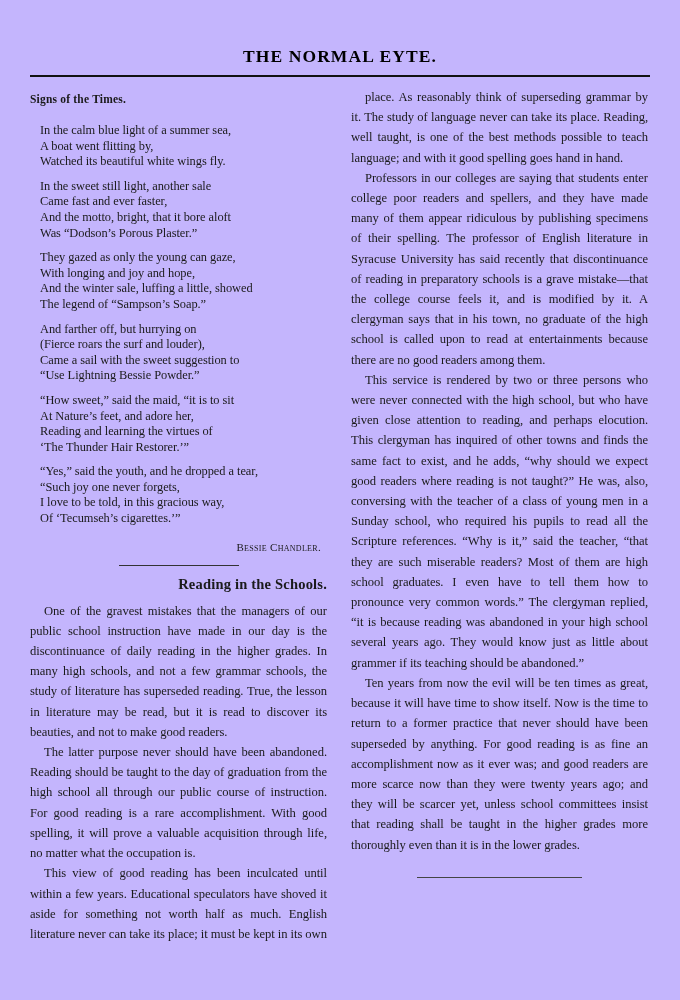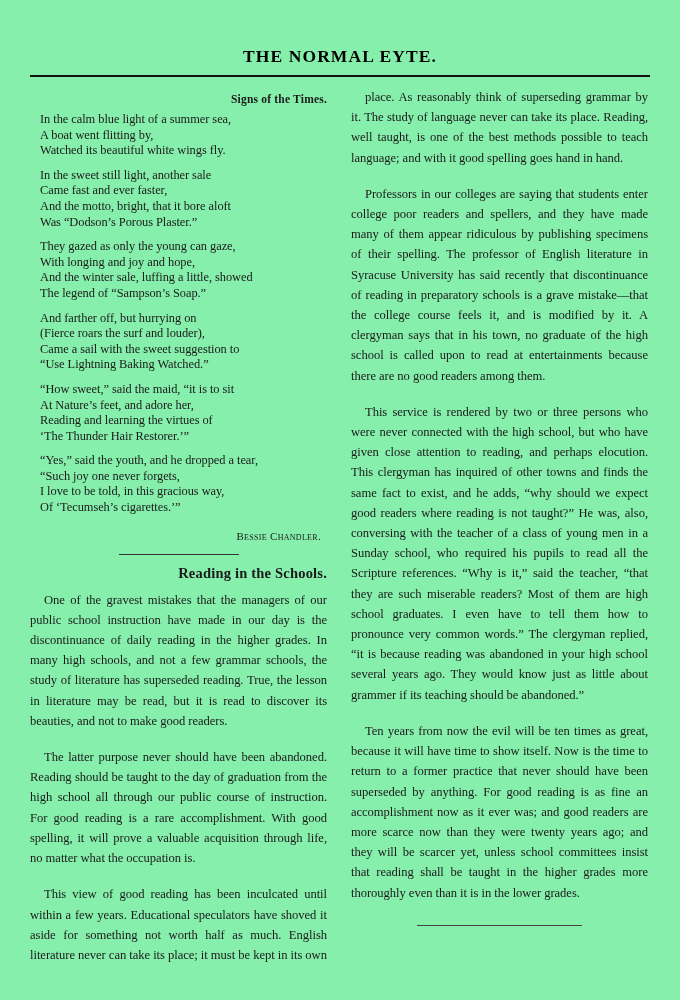--- a/index.html
+++ b/index.html
@@ -13,21 +13,21 @@
     font-family: "Liberation Serif", "DejaVu Serif", serif;
     color: #1a1a1a;
     position: relative;
     overflow: hidden;
   }
   .page {
     width: 680px;
     height: 1000px;
     box-sizing: border-box;
     padding: 0;
-    background: #86efac;
+    background: #c4b5fd;
     position: relative;
   }
   .masthead {
     text-align: center;
     font-family: "Liberation Serif", "DejaVu Serif", serif;
     font-weight: bold;
     font-size: 17.5px;
     letter-spacing: 1.1px;
     padding-top: 46px;
     color: #000;
@@ -45,25 +45,25 @@
     gap: 24px;
   }
   .col {
     width: 297px;
     box-sizing: border-box;
   }
   .col-left { }
   .col-right { }
 
   .section-title {
-    text-align: right;
+    text-align: left;
     font-weight: bold;
     font-size: 11.5px;
     letter-spacing: 0.2px;
-    margin: 6px 0 7px 0;
+    margin: 6px 0 18px 0;
     font-family: "Liberation Serif", "DejaVu Serif", serif;
   }
   .section-title-large {
     text-align: right;
     font-weight: bold;
     font-size: 14.5px;
     letter-spacing: 0.2px;
     margin: 10px 0 8px 0;
   }
   .stanza {
@@ -86,21 +86,21 @@
   p.body {
     margin: 0 0 0 0;
     font-size: 12.6px;
     line-height: 20.2px;
     text-align: justify;
     text-indent: 14px;
     text-justify: inter-word;
     letter-spacing: -0.05px;
   }
   p.body + p.body {
-    margin-top: 16px;
+    margin-top: 0;
   }
   .divider {
     width: 120px;
     height: 0;
     border-top: 1px solid #333;
     margin: 12px auto 10px auto;
   }
   .divider-foot {
     width: 165px;
     height: 0;
@@ -149,21 +149,21 @@
         <div class="verse">They gazed as only the young can gaze,</div>
         <div class="verse">With longing and joy and hope,</div>
         <div class="verse">And the winter sale, luffing a little, showed</div>
         <div class="verse">The legend of “Sampson’s Soap.”</div>
       </div>
 
       <div class="stanza">
         <div class="verse">And farther off, but hurrying on</div>
         <div class="verse">(Fierce roars the surf and louder),</div>
         <div class="verse">Came a sail with the sweet suggestion to</div>
-        <div class="verse">“Use Lightning Baking Watched.”</div>
+        <div class="verse">“Use Lightning Bessie Powder.”</div>
       </div>
 
       <div class="stanza">
         <div class="verse">“How sweet,” said the maid, “it is to sit</div>
         <div class="verse">At Nature’s feet, and adore her,</div>
         <div class="verse">Reading and learning the virtues of</div>
         <div class="verse">‘The Thunder Hair Restorer.’”</div>
       </div>
 
       <div class="stanza">

